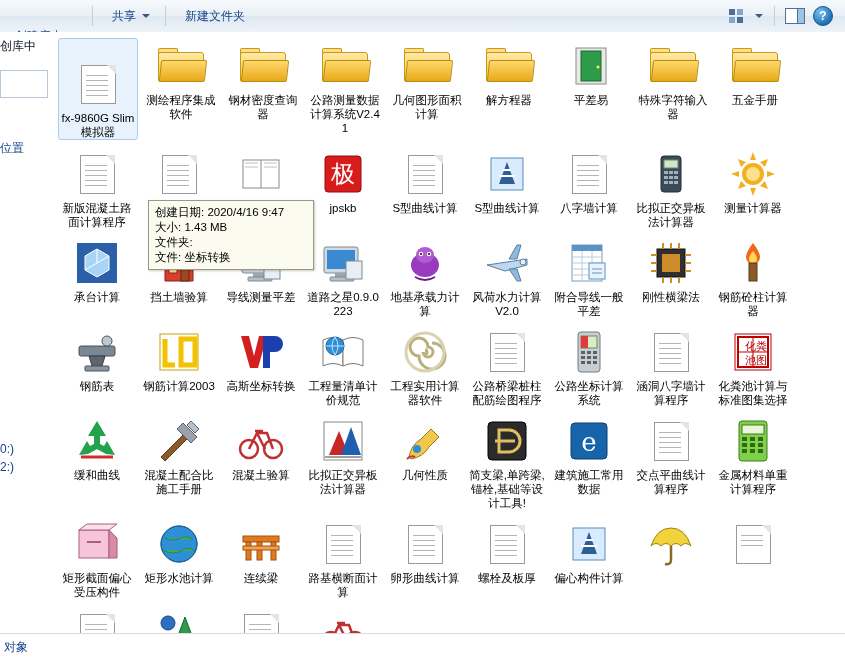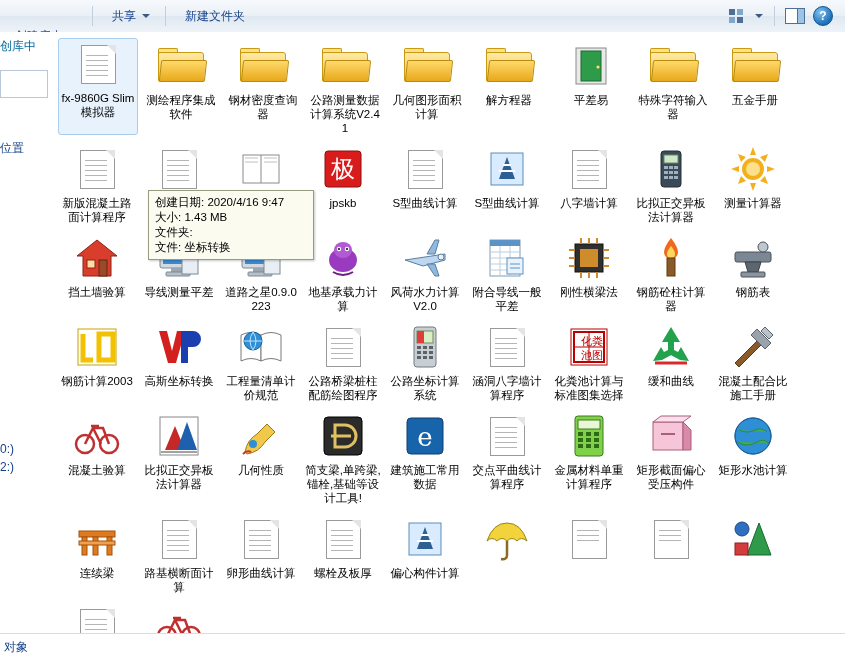--- a/index.html
+++ b/index.html
@@ -45,21 +45,21 @@
     background:radial-gradient(circle at 35% 30%,#7fc3f0,#1c6fb8 70%);
     color:#fff;font-weight:bold;font-size:12px;
     display:flex;align-items:center;justify-content:center;
     border:1px solid #14548c;
   }
   
   .leftcol{
     position:absolute;left:0;top:32px;width:52px;bottom:30px;background:#fff;
   }
   .lib-label{
-    position:absolute;left:0;top:6px;width:46px;font-size:12px;color:#0369a1;
+    position:absolute;left:0;top:6px;width:46px;font-size:12px;color:#0f172a;
     white-space:nowrap;overflow:hidden;
   }
   .left-box{
     position:absolute;left:0;top:38px;width:46px;height:26px;
     border:1px solid #b9c8d8;background:#fff;
   }
   .left-txt{position:absolute;left:0;font-size:12px;color:#15428b;white-space:nowrap;}
   
   .content{
     position:absolute;left:52px;top:32px;right:0;bottom:30px;
@@ -68,21 +68,21 @@
   .grid{
     display:flex;flex-wrap:wrap;padding:6px 0 0 4px;
   }
   .cell{
     width:78px;margin:0 2px 6px 2px;
     display:flex;flex-direction:column;align-items:center;
     padding-top:4px;
   }
   .cell.selected{
     background:#e8f2fc;border:1px solid #a9cdef;border-radius:3px;
-    padding-top:1px;
+    padding-top:21px;
   }
   .ico{width:48px;height:48px;position:relative;margin-bottom:3px;}
   .cap{
     font-size:11.5px;line-height:14px;text-align:center;color:#000;
     width:76px;word-break:break-all;
   }
   
   .ofolder{width:48px;height:40px;position:relative;margin:4px auto 0;}
   .ofolder .b{
     position:absolute;left:1px;top:6px;width:44px;height:28px;
@@ -112,21 +112,21 @@
   .doc .ln{position:absolute;left:9px;width:22px;height:1px;background:#b5b5b5;}
   
   .art{position:absolute;left:0;top:0;width:48px;height:48px;}
   .bottombar{
     position:absolute;left:0;bottom:0;width:845px;height:30px;
     background:#fff;border-top:1px solid #d6dde5;
   }
   .bb-txt{position:absolute;left:4px;top:5px;font-size:12px;color:#15428b;}
   
   .tooltip{
-    position:absolute;left:148px;top:190px;width:152px;
+    position:absolute;left:148px;top:200px;width:152px;
     background:#fbfbf0;border:1px solid #9a9a80;
     padding:4px 6px;font-size:11.5px;line-height:15px;color:#000;
     box-shadow:1px 1px 2px rgba(0,0,0,.22);
     z-index:40;
   }
 </style>
 </head>
 <body>
 
 <div class="toolbar">
@@ -385,20 +385,31 @@
               <path d="M9 39 l3 -8 5 5z"></path>
             </g>
             <circle cx="24" cy="24" r="7" fill="#fde08a"></circle>
           </svg>
         </div>
         <div class="cap">测量计算器</div>
       </div>
       <div class="cell">
         <div class="ico">
           <svg class="art" viewBox="0 0 48 48" xmlns="http://www.w3.org/2000/svg">
+            <rect x="4" y="4" width="40" height="40" fill="#2b5fa8"></rect>
+            <path d="M24 10 L36 17 L36 31 L24 38 L12 31 L12 17 Z" fill="#a9d4f5" stroke="#fff"></path>
+            <path d="M24 10 L24 24 L12 31" stroke="#fff" fill="none"></path>
+            <path d="M24 24 L36 17" stroke="#fff" fill="none"></path>
+          </svg>
+        </div>
+        <div class="cap">承台计算</div>
+      </div>
+      <div class="cell">
+        <div class="ico">
+          <svg class="art" viewBox="0 0 48 48" xmlns="http://www.w3.org/2000/svg">
             <path d="M24 6 L44 22 H38 V42 H10 V22 H4 Z" fill="#d93d2b" stroke="#8d2317"></path>
             <rect x="14" y="26" width="8" height="8" fill="#ffe0a0" stroke="#8d2317"></rect>
             <rect x="26" y="26" width="8" height="16" fill="#9a4a28" stroke="#5d2a14"></rect>
           </svg>
         </div>
         <div class="cap">挡土墙验算</div>
       </div>
       <div class="cell">
         <div class="ico">
           <svg class="art" viewBox="0 0 48 48" xmlns="http://www.w3.org/2000/svg">
@@ -517,20 +528,31 @@
       <div class="cell">
         <div class="ico">
           <svg class="art" viewBox="0 0 48 48" xmlns="http://www.w3.org/2000/svg">
             <path d="M4 12 q10 -5 20 0 v26 q-10 -5 -20 0z" fill="#fff" stroke="#7a7a7a"></path>
             <path d="M44 12 q-10 -5 -20 0 v26 q10 -5 20 0z" fill="#fff" stroke="#7a7a7a"></path>
             <circle cx="16" cy="18" r="9" fill="#2f8fd6" stroke="#17609a"></circle>
             <path d="M7 18h18M16 9 q6 9 0 18 q-6 -9 0 -18" stroke="#bfe3ff" fill="none"></path>
           </svg>
         </div>
         <div class="cap">工程量清单计价规范</div>
+      </div>
+      <div class="cell">
+        <div class="ico">
+          <svg class="art" viewBox="0 0 48 48" xmlns="http://www.w3.org/2000/svg">
+            <g fill="none" stroke="#b9b07e" stroke-width="3">
+              <path d="M24 24 m0 -2 a2 2 0 1 1 -2 2 a5 5 0 1 0 5 -5 a9 9 0 1 0 -9 9 a13 13 0 1 0 13 -13"></path>
+            </g>
+            <circle cx="24" cy="24" r="19" fill="none" stroke="#d8d2ae" stroke-width="3"></circle>
+          </svg>
+        </div>
+        <div class="cap">工程实用计算器软件</div>
       </div>
       <div class="cell">
         <div class="ico">
           <div class="doc">
             <div class="pg"></div>
             <div class="ln" style="top:12px"></div>
             <div class="ln" style="top:17px"></div>
             <div class="ln" style="top:22px"></div>
             <div class="ln" style="top:27px"></div>
             <div class="ln" style="top:32px"></div>

